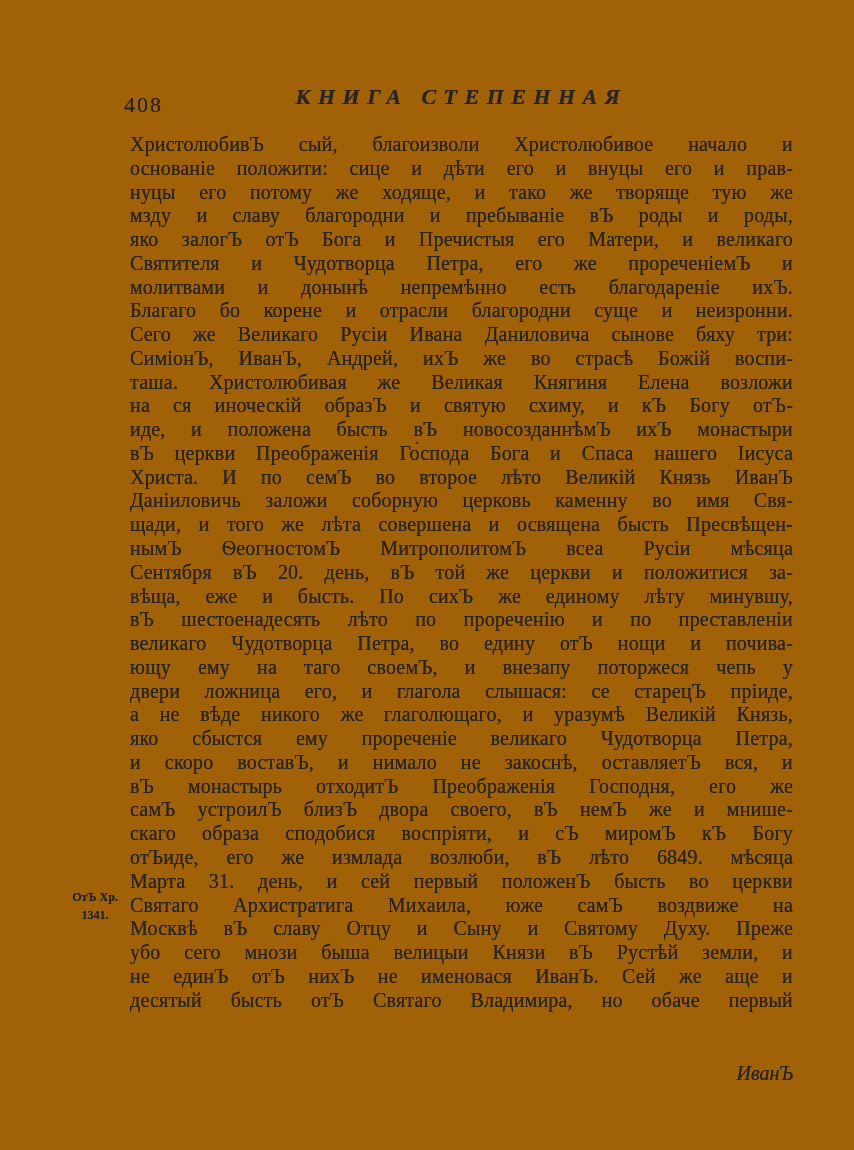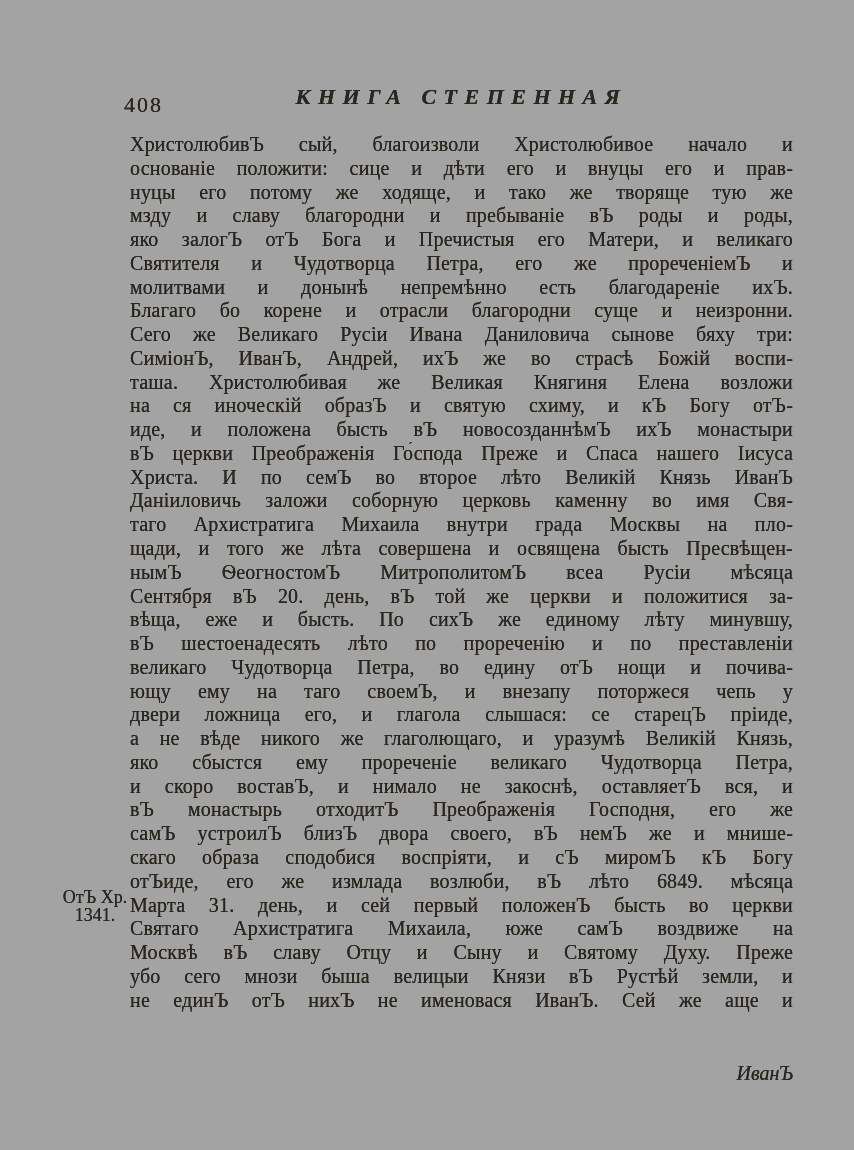--- a/index.html
+++ b/index.html
@@ -1,20 +1,20 @@
 <!DOCTYPE html>
 <html><head>
 <meta charset="utf-8">
 <style>
   html, body { margin: 0; padding: 0; }
   .page {
     position: relative;
     width: 854px;
     height: 1150px;
-    background: #a3a3a3;
+    background: #a16207;
     color: #2a251f;
     font-family: "Liberation Serif", "DejaVu Serif", serif;
     overflow: hidden;
   }
   .folio {
     position: absolute;
     top: 92px;
     left: 124px;
     font-size: 22px;
     letter-spacing: 2px;
@@ -48,24 +48,25 @@
     text-align: justify;
     text-align-last: justify;
     overflow: hidden;
     white-space: nowrap;
   }
   .margin-note {
     position: absolute;
     top: 888px;
     left: 56px;
     width: 78px;
-    font-size: 18px;
+    font-size: 12px;
     line-height: 18px;
     text-align: center;
     text-shadow: 0 0 0.4px currentColor;
+    font-weight: bold;
   }
   .catchword-row {
     position: absolute;
     top: 1062px;
     left: 130px;
     width: 663px;
     text-align: right;
     font-size: 20px;
     text-shadow: 0 0 0.4px currentColor;
     font-style: italic;
@@ -87,44 +88,44 @@
       <div class="line">мзду и славу благородни и пребываніе вЪ роды и роды,</div>
       <div class="line">яко залогЪ отЪ Бога и Пречистыя его Матери, и великаго</div>
       <div class="line">Святителя и Чудотворца Петра, его же прореченіемЪ и</div>
       <div class="line">молитвами  и донынѣ непремѣнно есть благодареніе ихЪ.</div>
       <div class="line">Благаго бо корене и отрасли благородни суще и неизронни.</div>
       <div class="line">Сего же Великаго Русіи Ивана Даниловича сынове бяху три:</div>
       <div class="line">СиміонЪ, ИванЪ, Андрей, ихЪ же во страсѣ Божій воспи-</div>
       <div class="line">таша.  Христолюбивая же Великая Княгиня Елена возложи</div>
       <div class="line">на ся иноческій образЪ и святую схиму, и кЪ Богу отЪ-</div>
       <div class="line">иде, и положена бысть вЪ новосозданнѣмЪ ихЪ монастыри</div>
-      <div class="line">вЪ церкви Преображенія Го́спода Преже и Спаса нашего Іисуса</div>
+      <div class="line">вЪ церкви Преображенія Го́спода Бога и Спаса нашего Іисуса</div>
       <div class="line">Христа.  И по семЪ во второе лѣто Великій Князь ИванЪ</div>
       <div class="line">Даніиловичь заложи соборную церковь каменну во имя Свя-</div>
-      <div class="line">таго Архистратига Михаила внутри града Москвы на пло-</div>
       <div class="line">щади, и того же лѣта совершена и освящена бысть Пресвѣщен-</div>
       <div class="line">нымЪ ѲеогностомЪ МитрополитомЪ всеа Русіи мѣсяца</div>
       <div class="line">Сентября вЪ 20. день, вЪ той же церкви и положитися за-</div>
       <div class="line">вѣща, еже и бысть.  По сихЪ же единому лѣту минувшу,</div>
       <div class="line">вЪ шестоенадесять лѣто по прореченію и по преставленіи</div>
       <div class="line">великаго Чудотворца Петра, во едину отЪ нощи и почива-</div>
       <div class="line">ющу ему на таго своемЪ, и внезапу поторжеся чепь у</div>
       <div class="line">двери ложница его, и глагола слышася: се старецЪ пріиде,</div>
       <div class="line">а не вѣде никого же глаголющаго, и уразумѣ Великій Князь,</div>
       <div class="line">яко сбыстся ему прореченіе великаго Чудотворца Петра,</div>
       <div class="line">и скоро воставЪ, и нимало не закоснѣ, оставляетЪ вся, и</div>
       <div class="line">вЪ монастырь отходитЪ Преображенія Господня, его же</div>
       <div class="line">самЪ устроилЪ близЪ двора своего, вЪ немЪ же и мнише-</div>
       <div class="line">скаго образа сподобися воспріяти, и сЪ миромЪ кЪ Богу</div>
       <div class="line">отЪиде, его же измлада возлюби, вЪ лѣто 6849. мѣсяца</div>
       <div class="line">Марта 31. день, и сей первый положенЪ бысть во церкви</div>
       <div class="line">Святаго Архистратига Михаила, юже самЪ воздвиже на</div>
       <div class="line">Москвѣ вЪ славу Отцу и Сыну и Святому Духу.  Преже</div>
       <div class="line">убо сего мнози быша велицыи Князи вЪ Рустѣй земли, и</div>
       <div class="line">не единЪ отЪ нихЪ не именовася ИванЪ.  Сей же аще и</div>
+      <div class="line">десятый бысть отЪ Святаго Владимира, но обаче первый</div>
     </div>
 
   <div class="margin-note">
     <div>ОтЪ Хр.</div>
     <div>1341.</div>
   </div>
 
   <div class="catchword-row">
     <span>ИванЪ</span>
   </div>

